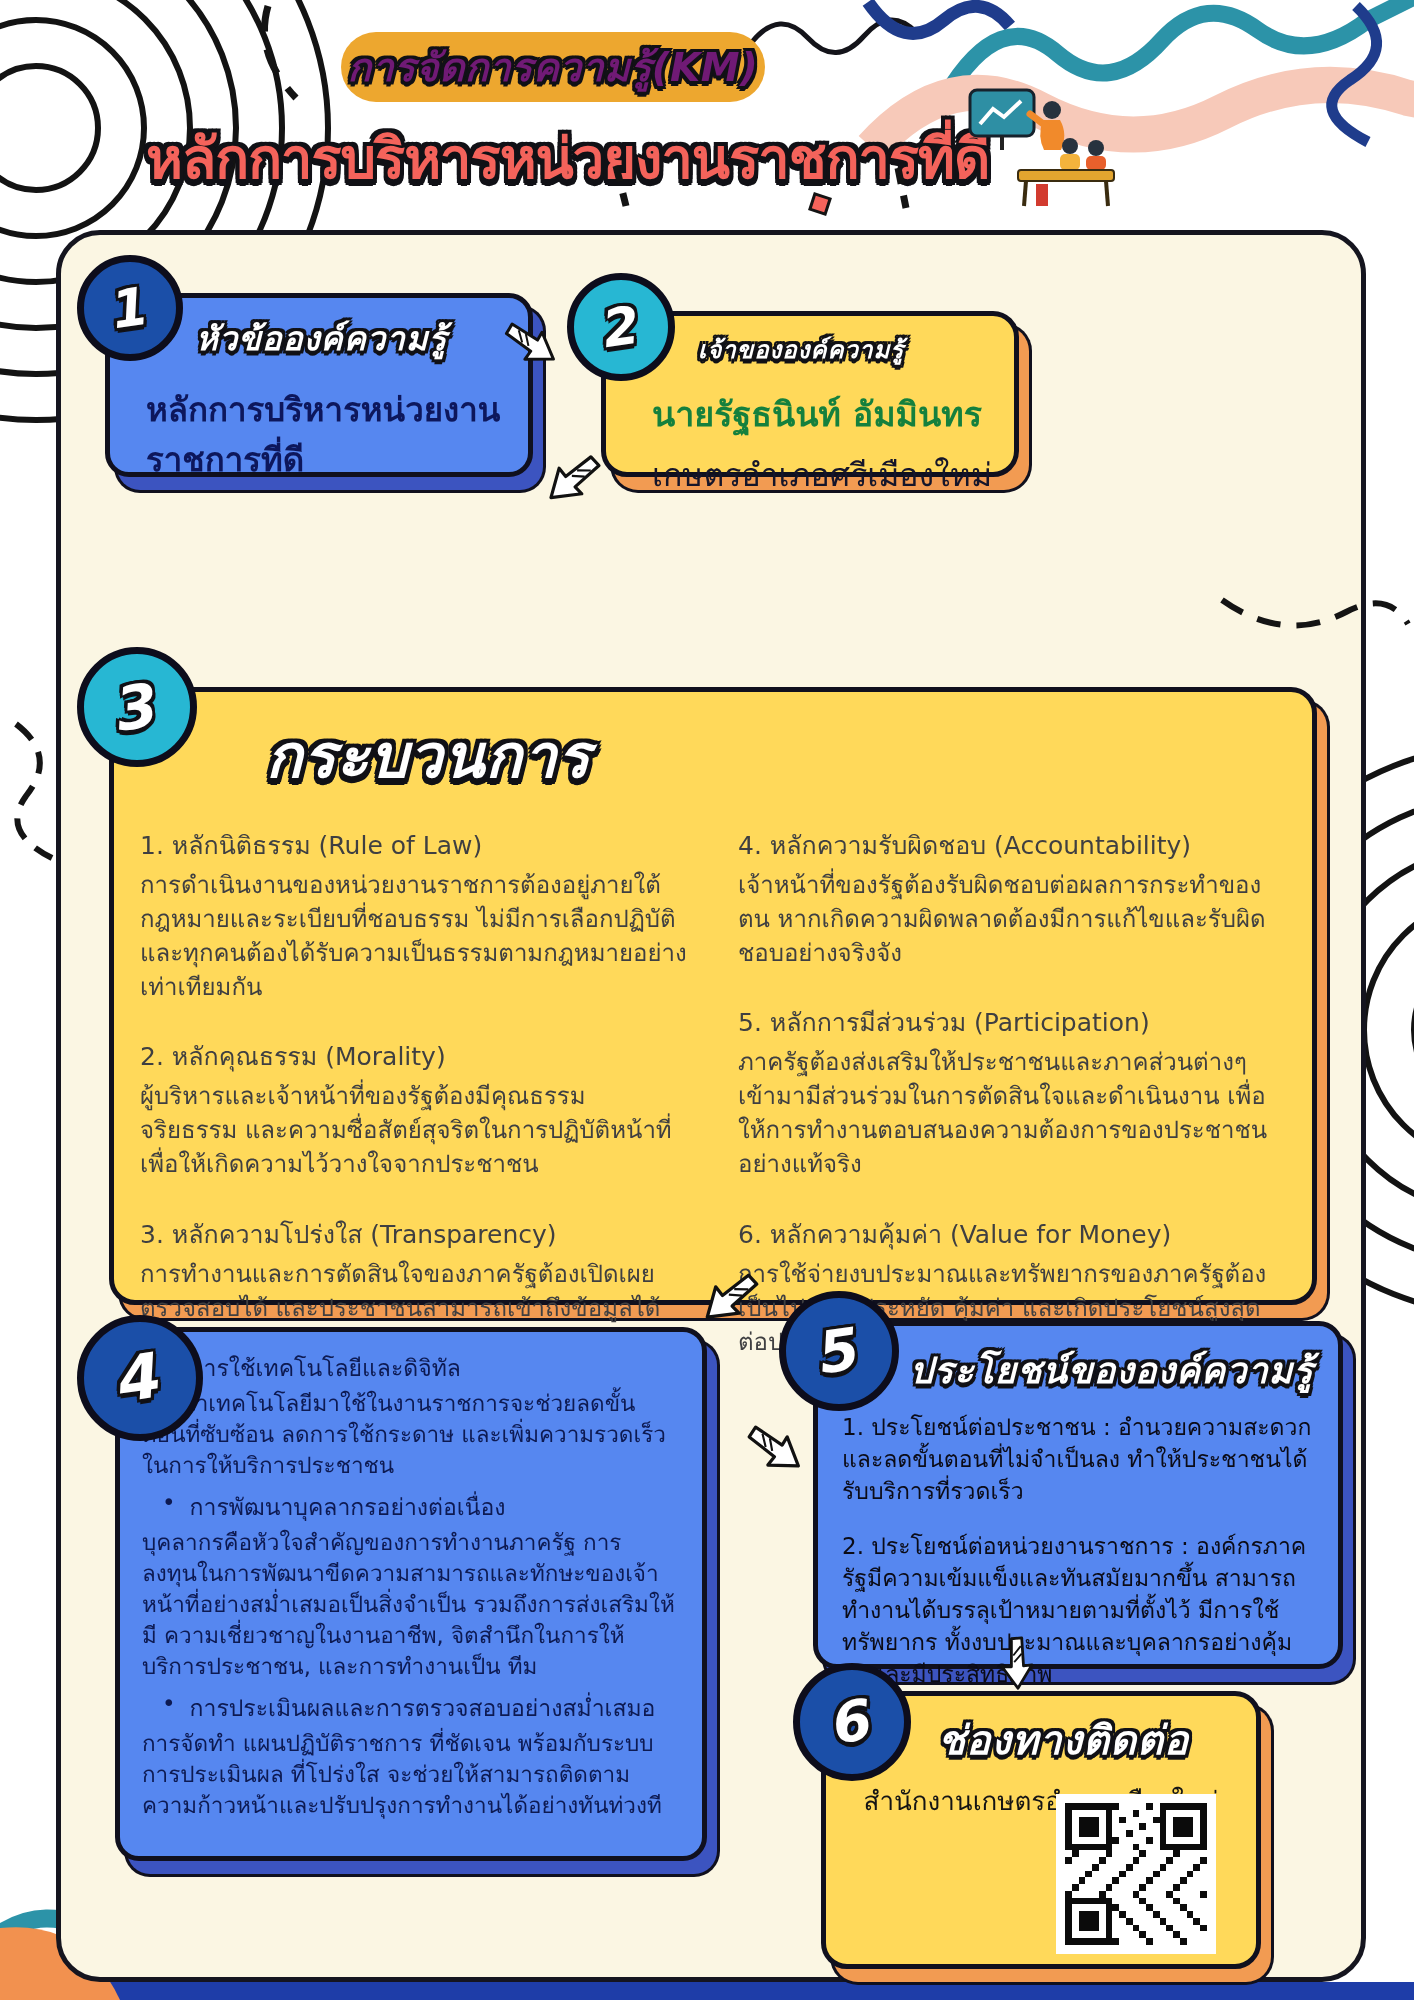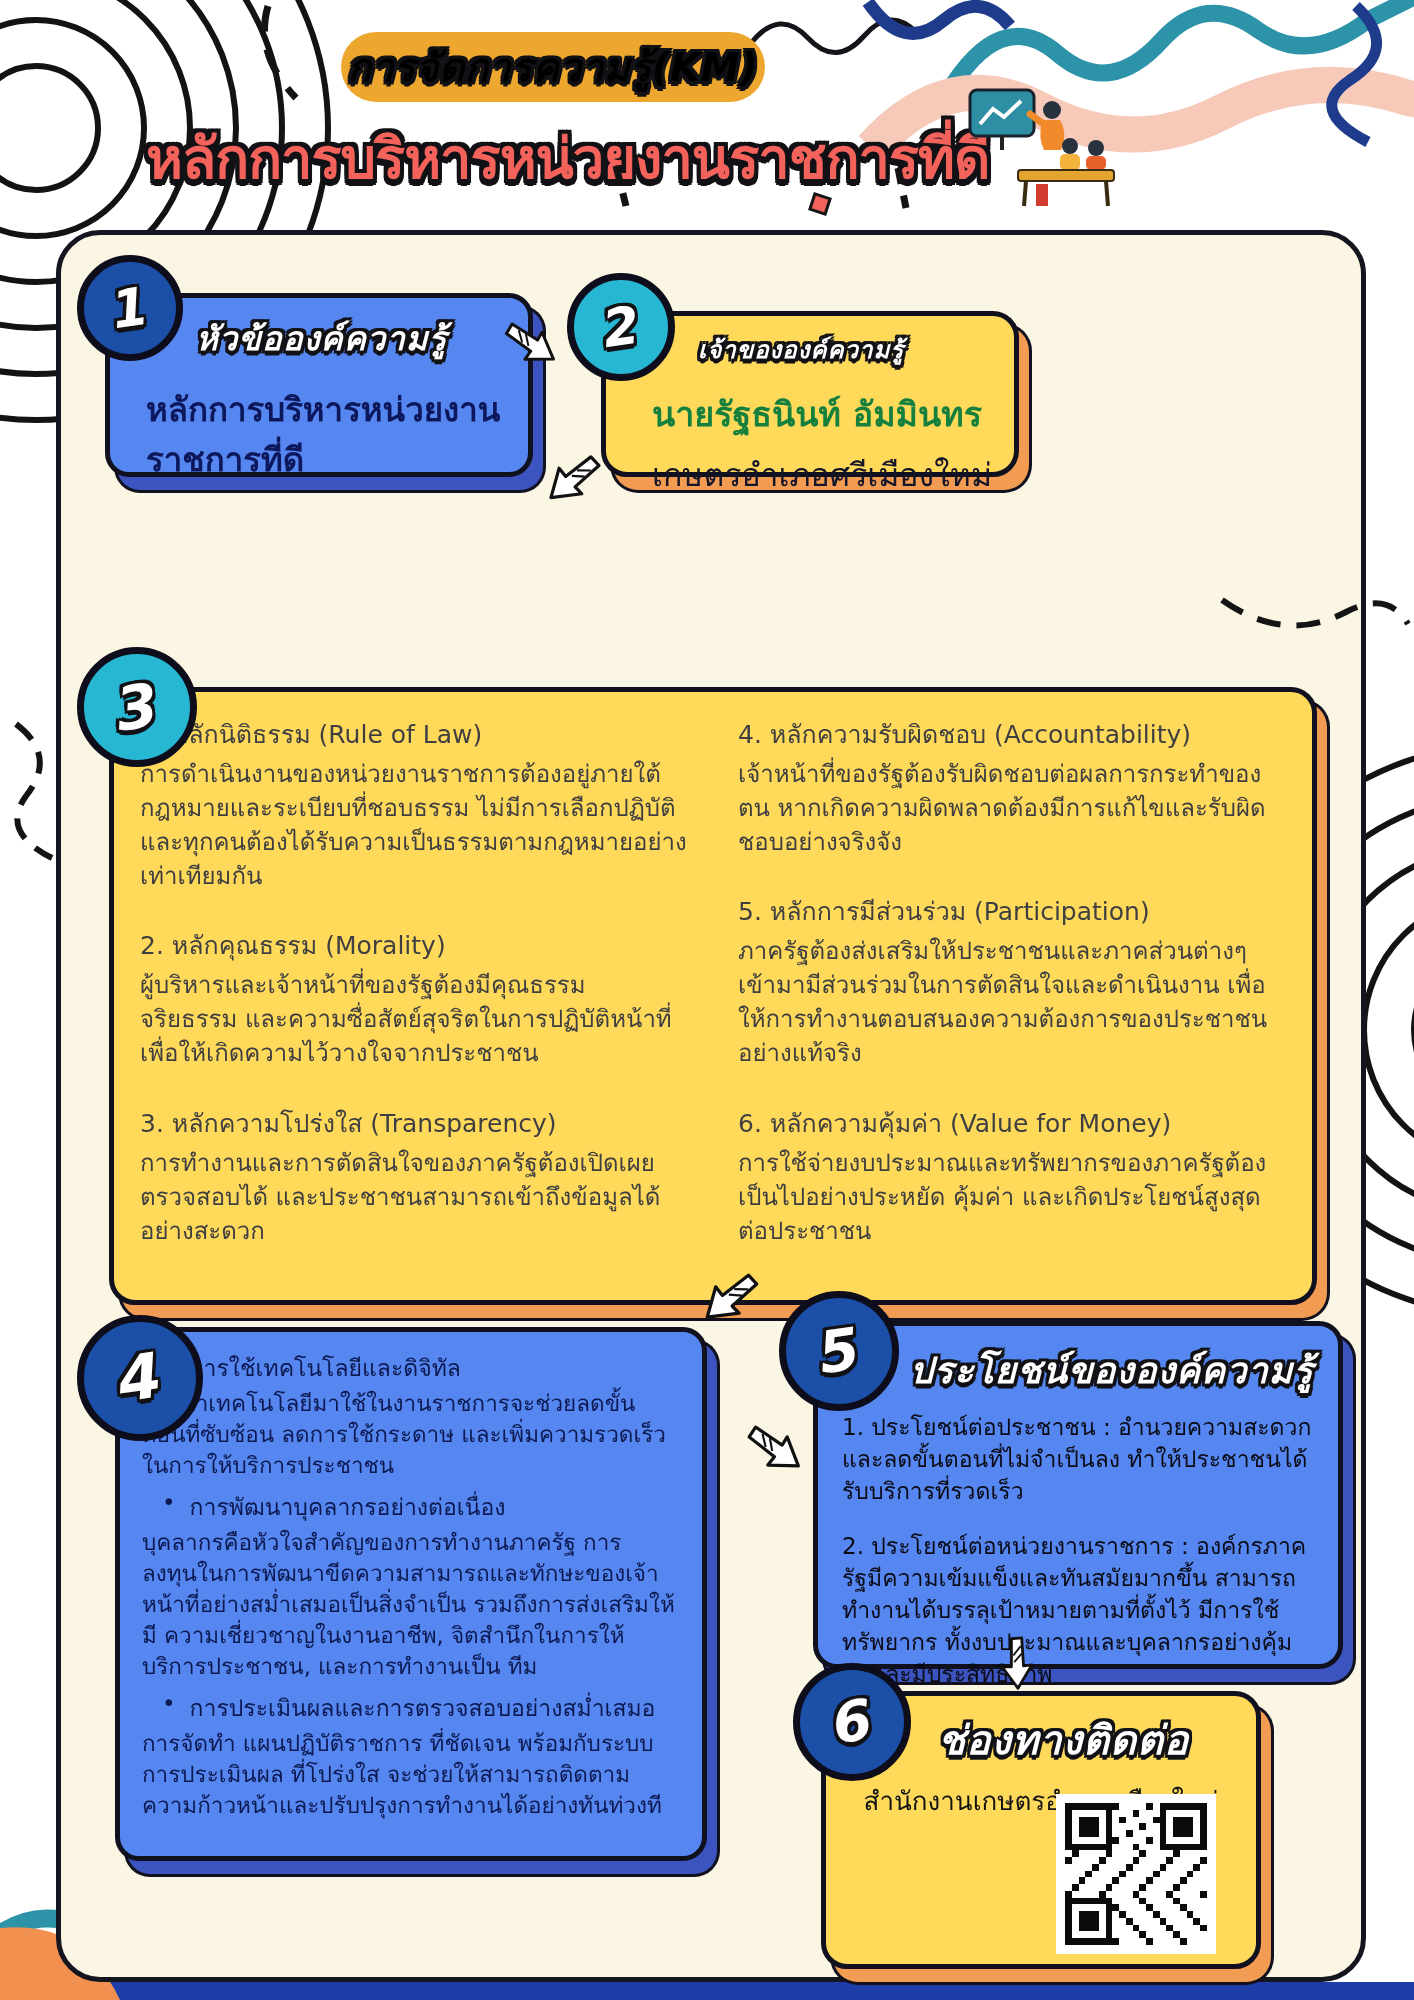--- a/index.html
+++ b/index.html
@@ -7,21 +7,21 @@
         font-family:"DejaVu Sans","Liberation Sans",sans-serif;}
   svg{display:block;}
 
   
   .deco-back{position:absolute;left:0;top:0;z-index:0;}
   .deco-front{position:absolute;left:0;top:0;z-index:6;pointer-events:none;}
 
   
   .badge{position:absolute;left:341px;top:32px;width:424px;height:70px;background:#EDA72F;
          border-radius:36px;display:flex;align-items:center;justify-content:center;z-index:2;}
-  .badge span{font-size:39px;font-weight:800;font-style:italic;color:#000000;letter-spacing:.5px;}
+  .badge span{font-size:39px;font-weight:800;font-style:italic;color:#701a75;letter-spacing:.5px;}
   .outline{text-shadow:
      -4px -4px 0 #111116,0 -4px 0 #111116,4px -4px 0 #111116,
      -4px 0 0 #111116,4px 0 0 #111116,
      -4px 4px 0 #111116,0 4px 0 #111116,4px 4px 0 #111116,
      -3px 6px 0 #111116,3px 6px 0 #111116,0 7px 0 #111116;}
   .outline-sm{text-shadow:
      -3px -3px 0 #111116,0 -3px 0 #111116,3px -3px 0 #111116,
      -3px 0 0 #111116,3px 0 0 #111116,
      -3px 3px 0 #111116,0 3px 0 #111116,3px 3px 0 #111116,0 5px 0 #111116;}
   .main-title{position:absolute;left:146px;top:114px;z-index:2;font-size:56px;font-weight:800;
@@ -180,20 +180,21 @@
 
     <svg class="arrow" style="left:480px;top:222px;transform:rotate(142deg);" width="64" height="44" viewBox="0 0 60 40">
       <path d="M3,15 L33,13 L32,4 L57,19 L34,36 L34,26 L4,26 Z" fill="#fff" stroke="#111" stroke-width="3" stroke-linejoin="round"></path>
       <path d="M12,16 L22,24 M20,15 L29,23" stroke="#111" stroke-width="2"></path>
     </svg>
 
     <div class="num num-cyan" style="left:16px;top:412px;width:106px;height:106px;">
       <span class="outline-sm" style="font-size:60px;">3</span>
     </div>
     <section class="box box-yellow s3-box">
+      <h2 class="box-title outline">กระบวนการ</h2>
       <div class="s3-cols">
         <div class="s3-col">
           <div class="principle">
             <div class="p-head">1. หลักนิติธรรม (Rule of Law)</div>
             <div class="p-body">การดำเนินงานของหน่วยงานราชการต้องอยู่ภายใต้กฎหมายและระเบียบที่ชอบธรรม ไม่มีการเลือกปฏิบัติ และทุกคนต้องได้รับความเป็นธรรมตามกฎหมายอย่างเท่าเทียมกัน</div>
           </div>
           <div class="principle">
             <div class="p-head">2. หลักคุณธรรม (Morality)</div>
             <div class="p-body">ผู้บริหารและเจ้าหน้าที่ของรัฐต้องมีคุณธรรม จริยธรรม และความซื่อสัตย์สุจริตในการปฏิบัติหน้าที่ เพื่อให้เกิดความไว้วางใจจากประชาชน</div>
           </div>

